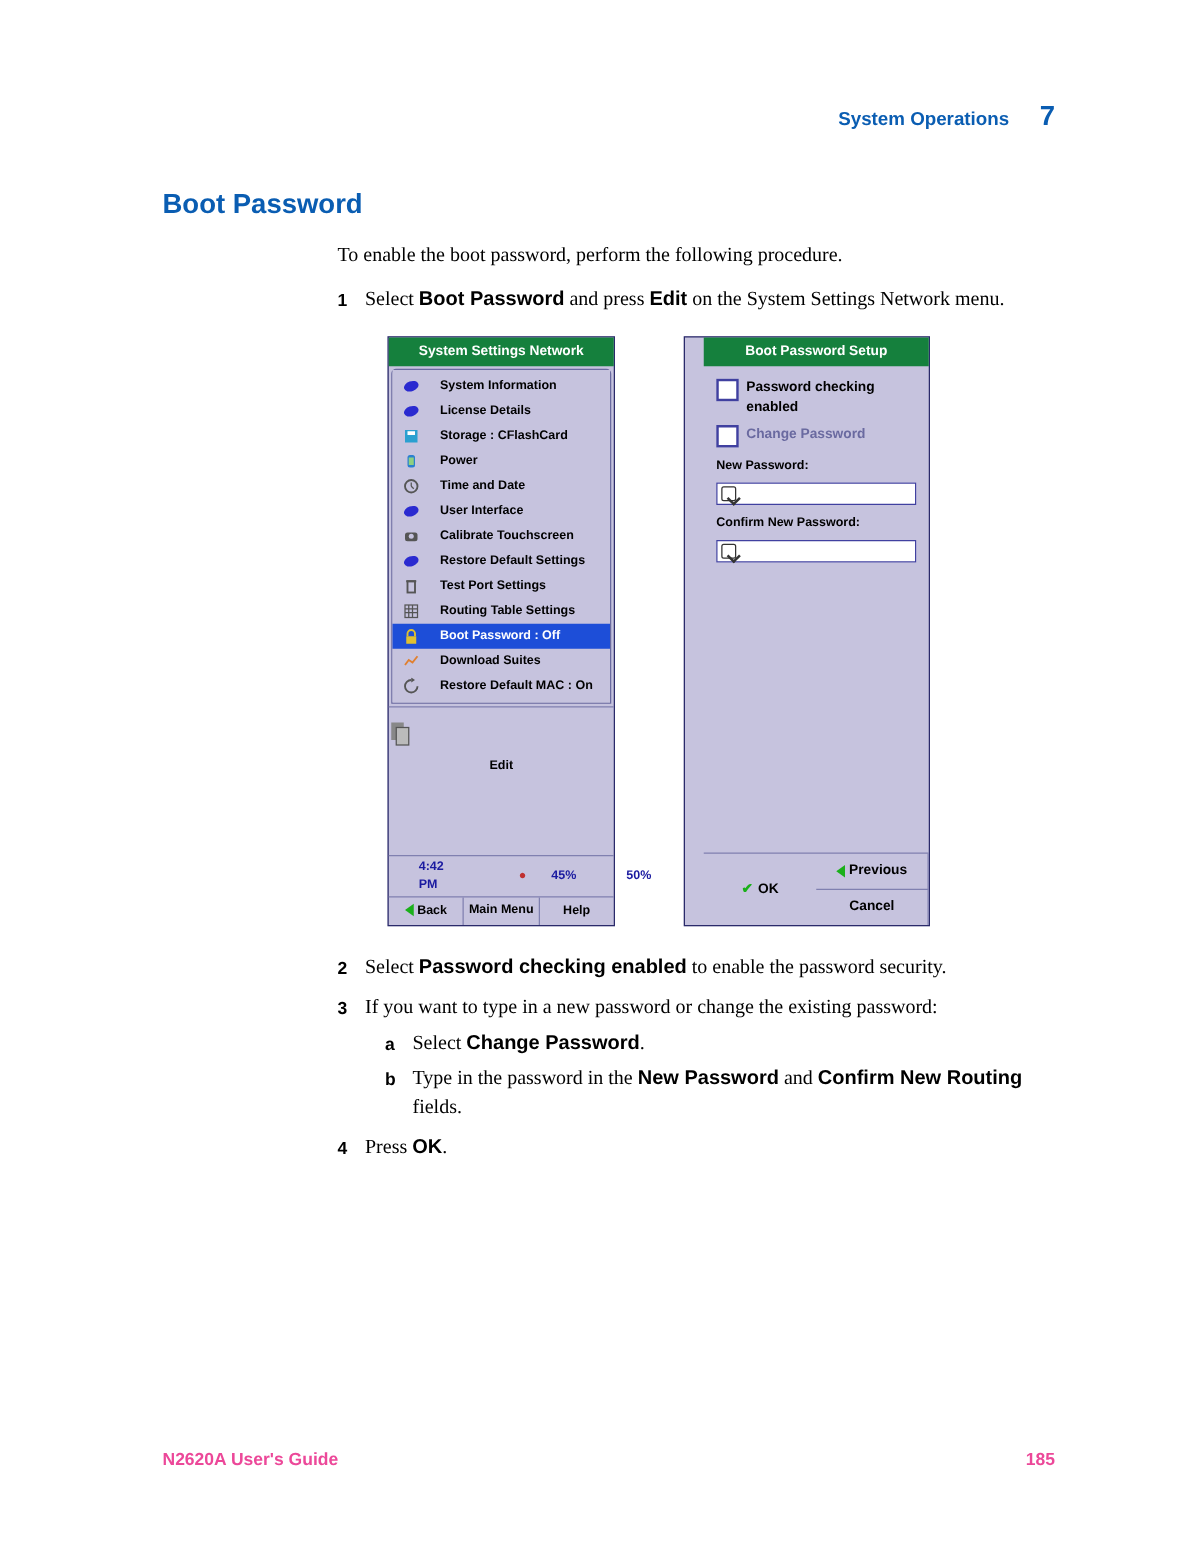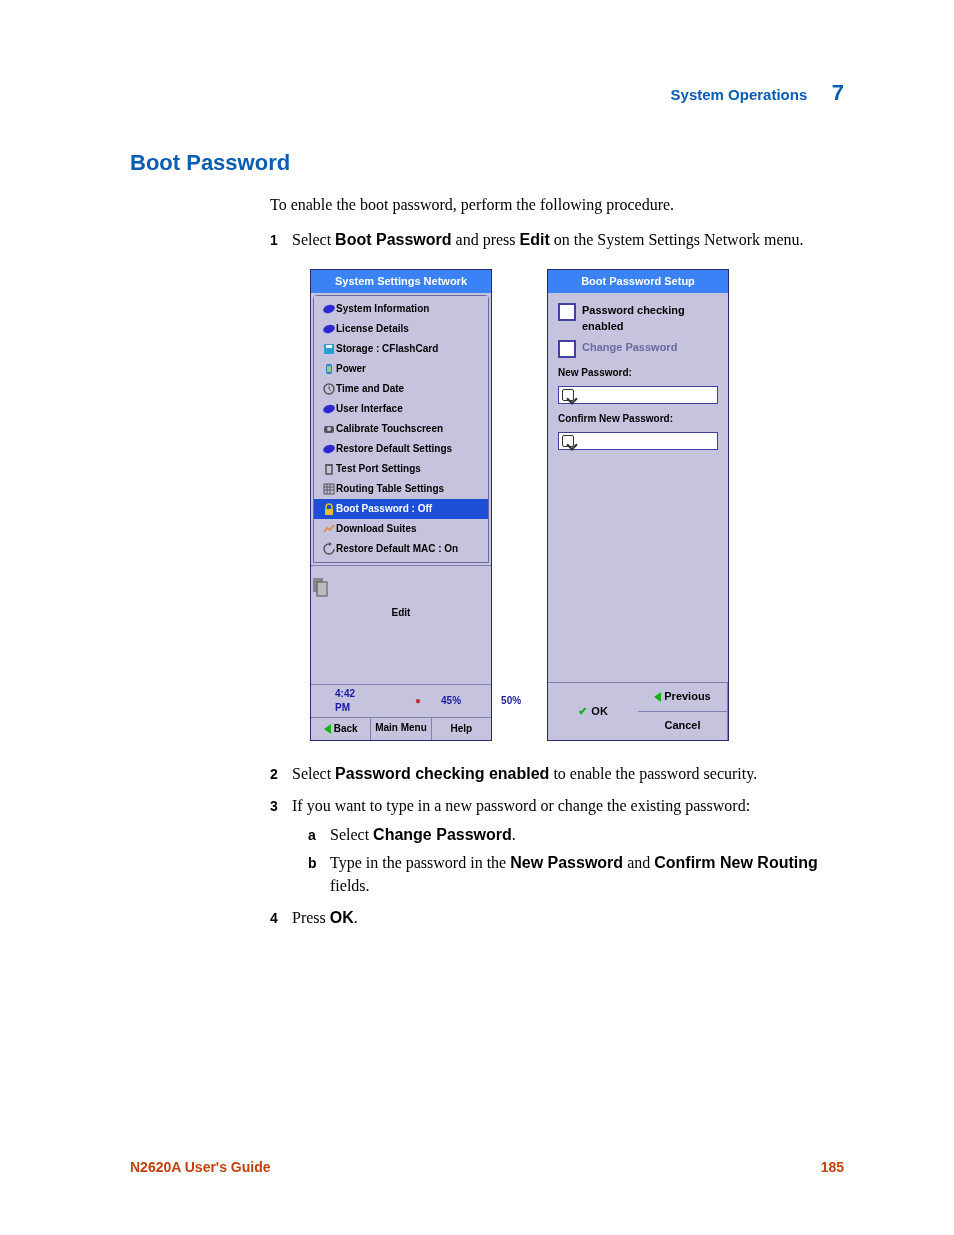--- a/index.html
+++ b/index.html
@@ -12,23 +12,23 @@
   .body-text p { font-size: 16px; line-height: 1.4; margin: 12px 0; }
   ol.steps { list-style: none; padding: 0; margin: 0; }
   ol.steps > li { position: relative; padding-left: 22px; margin: 10px 0; font-size: 16px; line-height: 1.4; }
   ol.steps > li .marker { position: absolute; left: 0; top: 2px; font-family: Arial, Helvetica, sans-serif; font-weight: bold; font-size: 14px; }
   ol.sub { list-style: none; padding: 0; margin: 6px 0 0 16px; }
   ol.sub > li { position: relative; padding-left: 22px; margin: 6px 0; }
   ol.sub > li .marker { position: absolute; left: 0; top: 2px; font-family: Arial, Helvetica, sans-serif; font-weight: bold; font-size: 14px; }
   b { font-family: Arial, Helvetica, sans-serif; font-weight: bold; }
   .screens { display: flex; gap: 55px; margin: 18px 0 22px 18px; }
   .screen { width: 180px; background: #c6c3de; border: 1px solid #2a2a6a; font-family: Arial, Helvetica, sans-serif; font-size: 10px; color: #000; display: flex; flex-direction: column; }
-  .titlebar { background: #3b82f6; color: #fff; text-align: center; font-weight: bold; padding: 4px 0; font-size: 11px; }
+  .titlebar { background: #15803d; color: #fff; text-align: center; font-weight: bold; padding: 4px 0; font-size: 11px; }
   .listarea { background: #c6c3de; padding: 3px 0; flex: 0 0 auto; }
-  .srow { display: flex; align-items: center; gap: 0; padding: 3px 8px; font-weight: bold; font-size: 10px; }
+  .srow { display: flex; align-items: center; gap: 16px; padding: 3px 8px; font-weight: bold; font-size: 10px; }
   .srow .icon { width: 14px; height: 14px; display: inline-block; flex: 0 0 14px; }
   .srow.selected { background: #1d4ed8; color: #fff; }
   .screen-list-wrap { border: 1px solid #6a6aa0; margin: 2px; border-top-left-radius: 4px; border-top-right-radius: 4px; }
   .edit-area { text-align: center; padding: 10px 0 6px; border-top: 1px solid #8080b0; }
   .edit-area .elabel { font-weight: bold; margin-top: 6px; font-size: 10px; }
   .statusbar { display: flex; align-items: center; gap: 20px; padding: 2px 4px; border-top: 1px solid #8080b0; font-size: 10px; font-weight: bold; color: #1a1aa0; }
   .btnbar { display: flex; border-top: 1px solid #8080b0; justify-content: center; }
   .btnbar .btn { flex: 1; text-align: center; padding: 4px 2px; font-weight: bold; font-size: 10px; border-right: 1px solid #8080b0; }
   .btnbar .btn:last-child { border-right: none; }
   .tri-left { display: inline-block; width:0;height:0;border-top:5px solid transparent;border-bottom:5px solid transparent;border-right:7px solid #1ab01a; vertical-align: middle; margin-right:3px;}
@@ -38,21 +38,21 @@
   .chkrow.dis { color: #6a6aa0; }
   .chkbox { width:14px; height:14px; border:2px solid #4040a0; background:#fff; flex:0 0 14px; }
   .field-label { font-weight: bold; font-size: 10px; color: #000; margin-top:2px;}
   .inputbox { background:#fff; border:1px solid #4040a0; height:16px; display:flex; align-items:center; padding-left:3px; }
   .kb { width:10px;height:10px;border:1px solid #333;border-radius:2px;position:relative;}
   .kb:after{content:"";position:absolute;right:-3px;bottom:-3px;width:6px;height:6px;border-left:2px solid #333;border-bottom:2px solid #333;transform:rotate(-45deg);}
   .btns2 { margin-top:auto; display:grid; grid-template-columns:1fr 1fr; grid-template-rows:1fr 1fr; border-top:1px solid #8080b0;}
   .btns2 .btn2 { text-align:left; padding:6px 2px; font-weight:bold; font-size:11px; border-right:1px solid #8080b0; border-bottom:1px solid #8080b0; display:flex; align-items:center; justify-content:center;}
   .btns2 .btn2:nth-child(2),.btns2 .btn2:nth-child(4){border-right:none;}
   .btns2 .btn2:nth-child(3),.btns2 .btn2:nth-child(4){border-bottom:none;}
-  .footer { position:absolute; bottom:60px; left:130px; right:110px; display:flex; justify-content:space-between; font-family:Arial,Helvetica,sans-serif; font-weight:bold; color:#c2410c; font-size:14px;}
+  .footer { position:absolute; bottom:60px; left:130px; right:110px; display:flex; justify-content:space-between; font-family:Arial,Helvetica,sans-serif; font-weight:bold; color:#ec4899; font-size:14px;}
   svg { display:block; }
   .statsvg { width:10px; height:10px; }
 </style>
 </head>
 <body>
 
 <div class="page">
   <div class="header-line">
     <span class="txt">System Operations</span>
     <span class="num">7</span>
@@ -215,21 +215,21 @@
                 </svg>
               <span>50%</span>
             </div>
             <div class="btnbar">
               <div class="btn"><span class="tri-left"></span><span>Back</span></div>
               <div class="btn" style="line-height:1.1;">Main Menu</div>
               <div class="btn">Help</div>
             </div>
           </div>
 
-          <div class="screen" style="height:470px;">
+          <div class="screen" style="height:470px;padding-left:15px;">
             <div class="titlebar">Boot Password Setup</div>
             <div class="screen2-body">
               <div class="chkrow">
                 <span class="chkbox"></span>
                 <span>Password checking enabled</span>
               </div>
               <div class="chkrow dis">
                 <span class="chkbox"></span>
                 <span>Change Password</span>
               </div>

